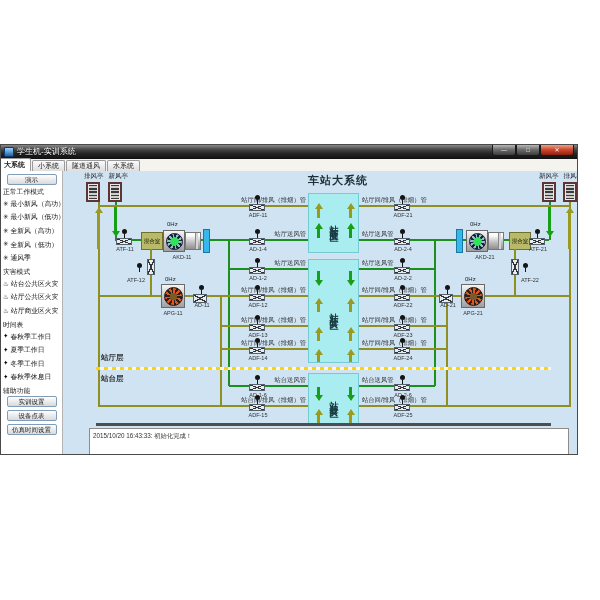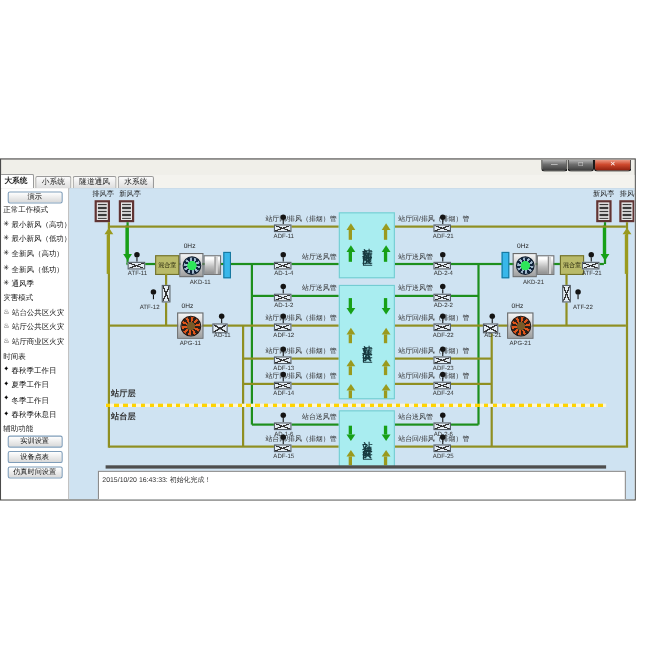--- a/index.html
+++ b/index.html
@@ -60,20 +60,24 @@
   .floorline{position:absolute;height:3px;background:#4e4e4e;}
   .floorlbl{position:absolute;font-size:7.5px;font-weight:bold;color:#333;}
   .logbox{position:absolute;left:26px;top:257px;width:480px;height:28px;background:#fff;border:1px solid #8c8c8c;box-sizing:border-box;}
   .logbox .line{position:absolute;left:3px;top:3px;font-size:6.3px;color:#333;white-space:nowrap;}
 </style>
 </head>
 <body>
 
 <div class="win">
 
+  <div class="titlebar">
+    <span class="appicon"></span>
+    <span class="tt">学生机-实训系统</span>
+  </div>
   <div class="winbtns">
     <span class="wb min">—</span>
     <span class="wb max">□</span>
     <span class="wb close">✕</span>
   </div>
 
   <div class="tabs">
     <span class="tab active">大系统</span>
     <span class="tab">小系统</span>
     <span class="tab">隧道通风</span>
@@ -134,20 +138,21 @@
         <span>春秋季休息日</span>
       </div>
     <div class="shead">辅助功能</div>
     <span class="btn">实训设置</span>
     <span class="btn">设备点表</span>
     <span class="btn">仿真时间设置</span>
   </div>
 
   <div class="canvas">
 
+    <div class="dtitle">车站大系统</div>
 
     <div class="ventlbl" style="left:21px;top:1px;">
       <span>排风亭</span>
       <span>新风亭</span>
     </div>
     <div class="louver" style="left:23px;top:11px;"></div>
     <div class="louver" style="left:45px;top:11px;"></div>
 
     <div class="ventlbl" style="left:476px;top:1px;">
       <span>新风亭</span>

